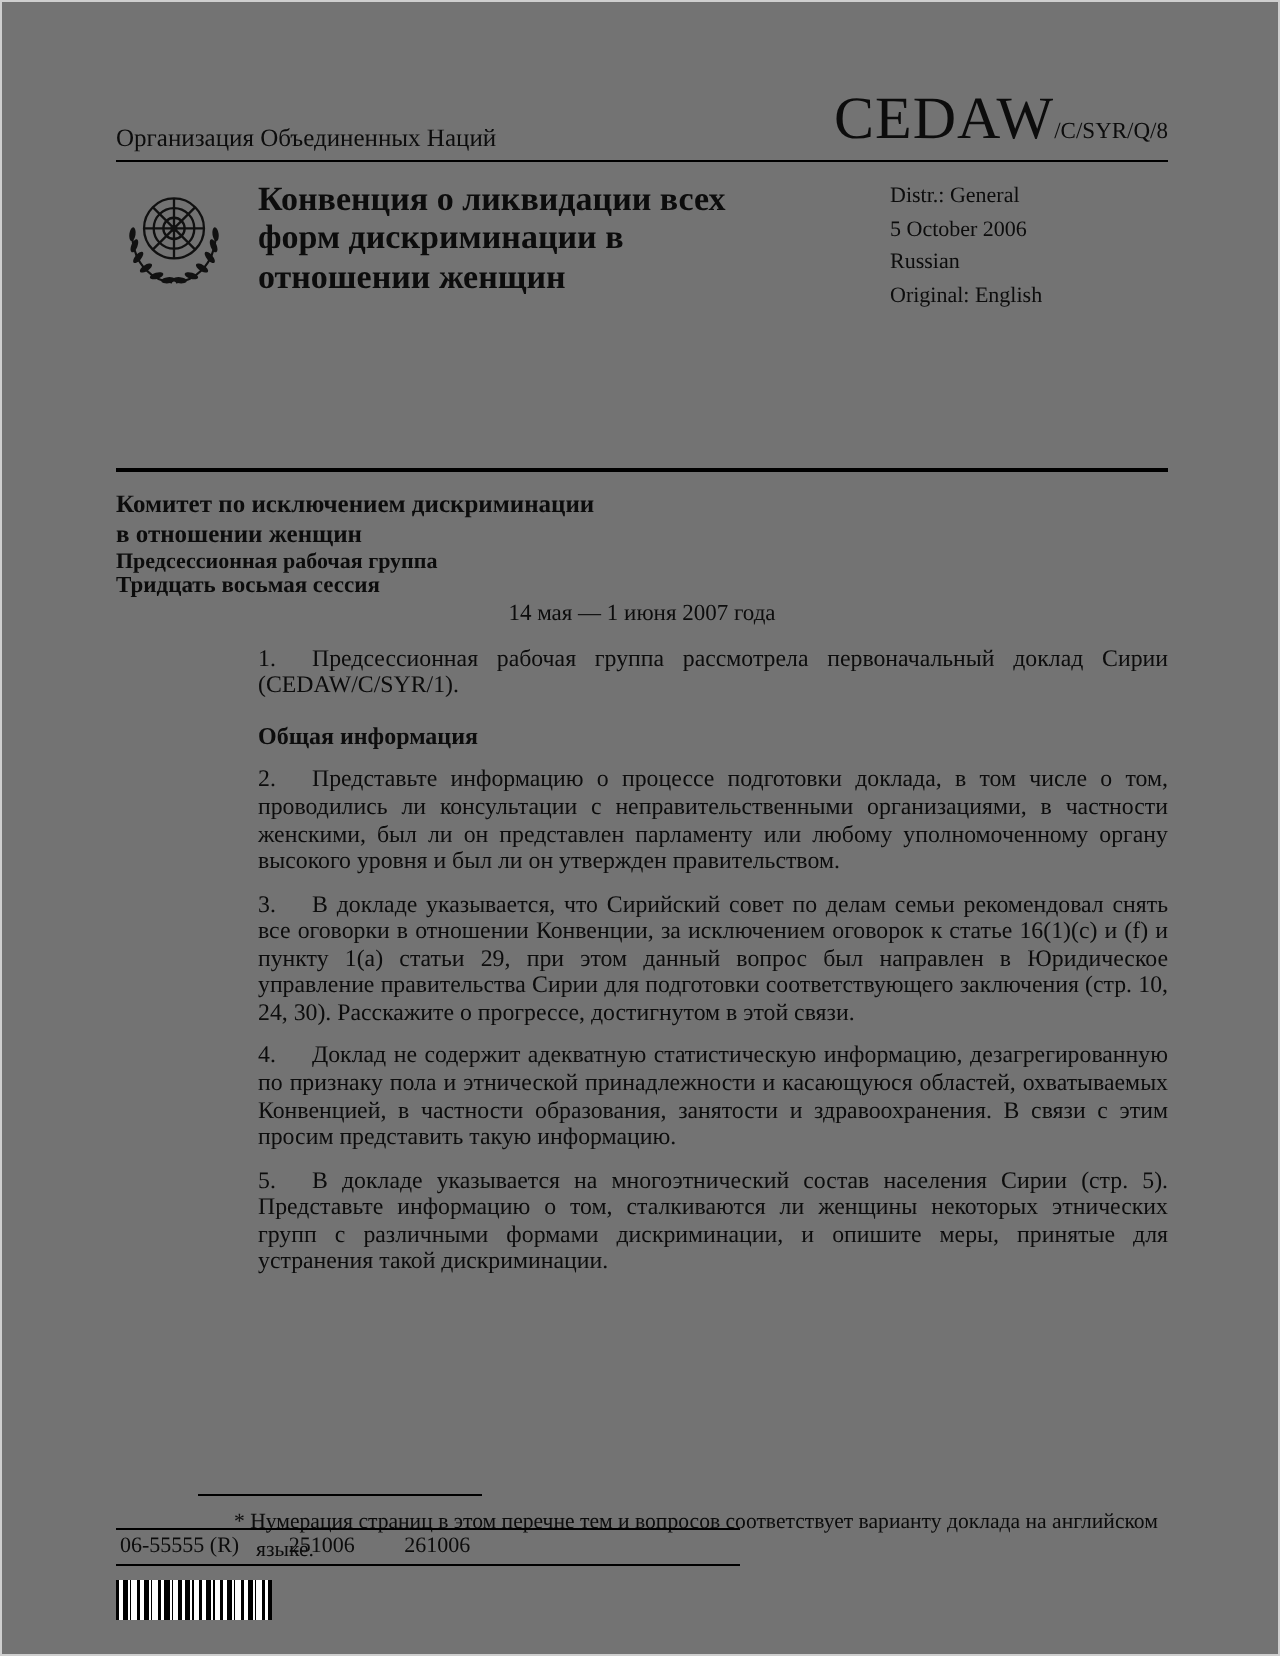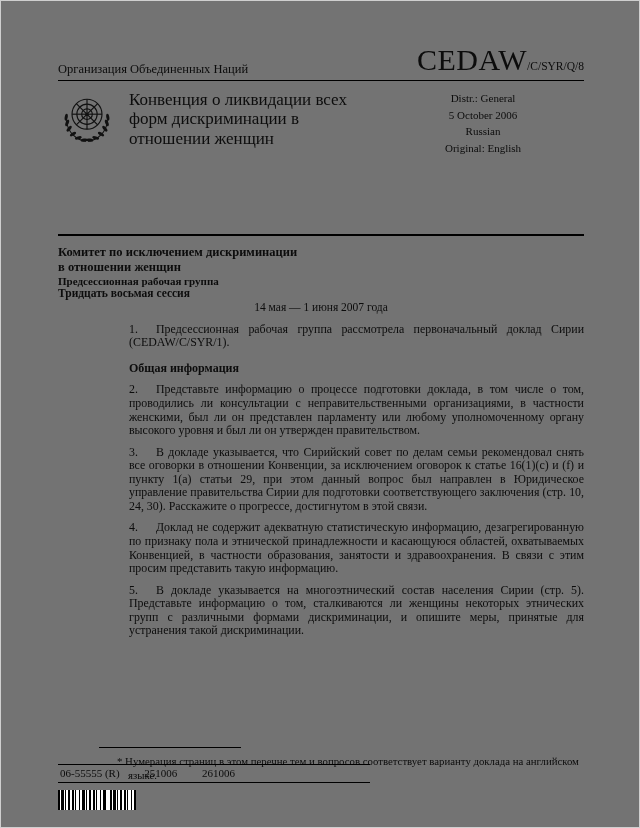--- a/index.html
+++ b/index.html
@@ -13,22 +13,22 @@
   
   .header-row{ display:flex; justify-content:space-between; align-items:flex-end;
     margin-top:42px; padding-bottom:3px; border-bottom:1px solid #000; }
   .org-name{ font-size:12.5px; }
   .symbol-main{ font-size:30px; letter-spacing:.5px; }
   .symbol-suffix{ font-size:11.5px; }
   
   .masthead{ display:flex; margin-top:7px; }
   .emblem{ width:58px; height:58px; flex:0 0 58px; margin-top:3px; }
   .masthead-title{ width:248px; margin-left:13px; margin-top:2px;
-    font-weight:normal; font-size:17px; line-height:1.14; }
-  .distr-block{ margin-left:68px; margin-top:2px; font-size:11px; line-height:1.5;text-align:center; }
+    font-weight:bold; font-size:17px; line-height:1.14; }
+  .distr-block{ margin-left:68px; margin-top:2px; font-size:11px; line-height:1.5; }
   
   .thick-rule{ border-top:2px solid #000; margin-top:78px; }
   
   .committee{ margin-top:9px; line-height:1.18; }
   .cmt-name{ font-size:12.5px; font-weight:bold; }
   .cmt-wg{ font-size:11px; font-weight:bold; }
   .cmt-session{ font-size:11.5px; font-weight:bold; }
   .cmt-dates{ font-size:11.5px;text-align:center; }
   
   .doc-title{ margin:20px 0 0 71px; width:372px; font-size:15px; font-weight:bold; line-height:1.22; }

